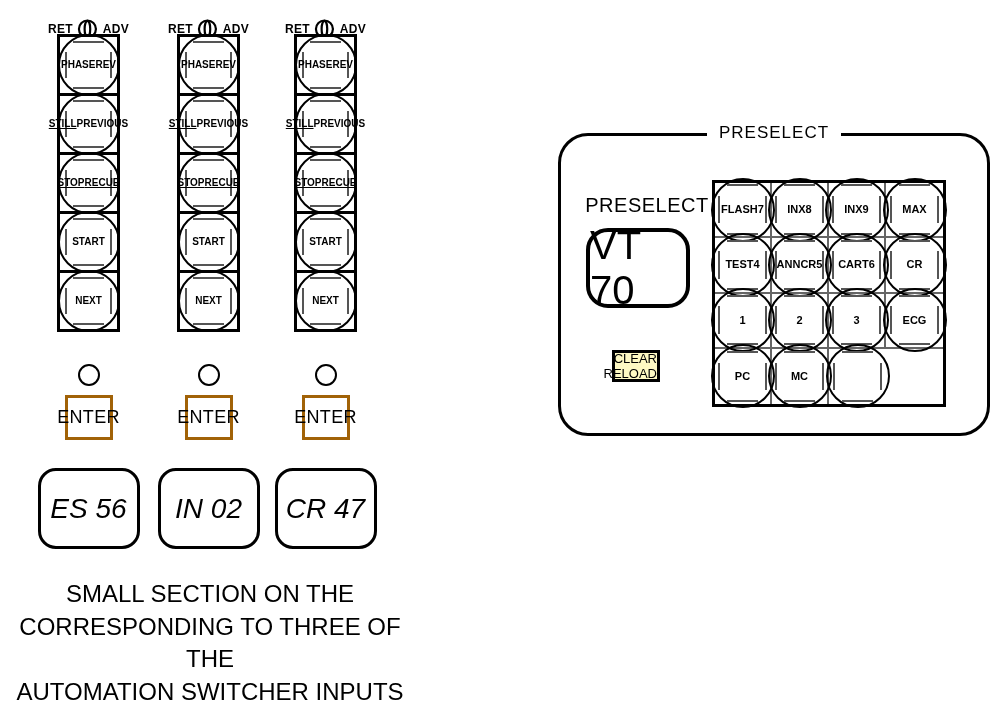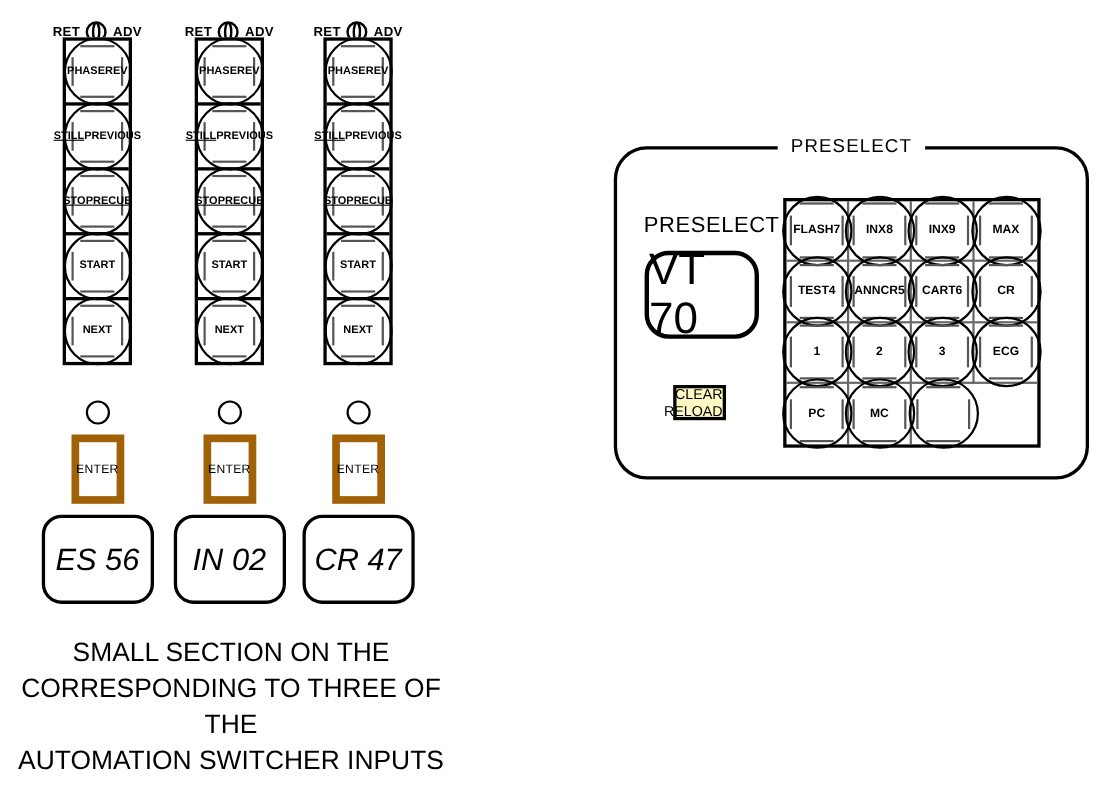--- a/index.html
+++ b/index.html
@@ -32,23 +32,23 @@
   .key-label{
     position:absolute;inset:0;display:flex;flex-direction:row;align-items:center;
     justify-content:center;text-align:center;font-weight:bold;font-size:10px;line-height:12px;
   }
   .key-label .u{text-decoration:underline;}
   .lamp{
     position:absolute;top:364px;left:50%;margin-left:-11px;width:18px;height:18px;
     border:2.5px solid #000;border-radius:50%;background:#fff;
   }
   .enter-btn{
-    position:absolute;top:395px;left:50%;margin-left:-24px;width:48px;height:63px;
-    border:7px solid #a16207;box-sizing:border-box;display:flex;align-items:center;
-    justify-content:center;font-size:11px;letter-spacing:.3px;background:#fff;
+    position:absolute;top:395px;left:50%;margin-left:-24px;width:48px;height:45px;
+    border:3px solid #a16207;box-sizing:border-box;display:flex;align-items:center;
+    justify-content:center;font-size:18px;letter-spacing:.3px;background:#fff;
   }
   .display-box{
     position:absolute;top:468px;left:50%;margin-left:-51px;width:102px;height:81px;
     border:3px solid #000;border-radius:18px;box-sizing:border-box;display:flex;
     align-items:center;justify-content:center;font-size:28px;background:#fff;font-style:italic;
   }
   #caption{
     position:absolute;left:0;top:578px;width:420px;text-align:center;
     font-size:24px;line-height:32.5px;
   }

